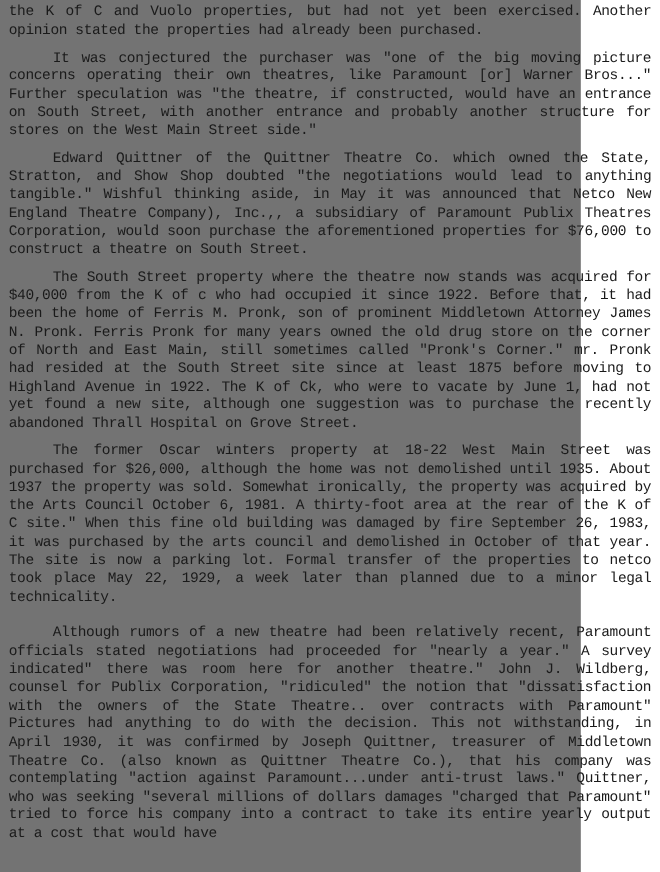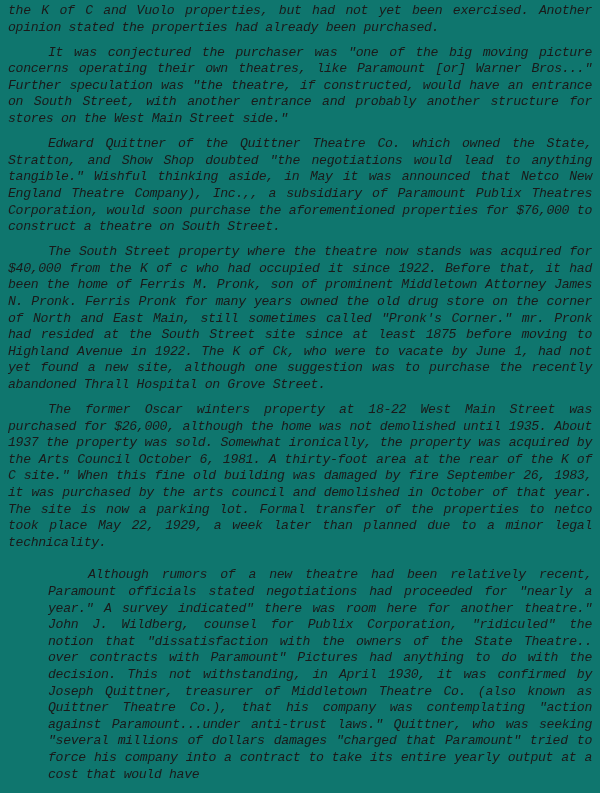--- a/index.html
+++ b/index.html
@@ -10,24 +10,23 @@
     body {
       width: 600px;
       height: 793px;
       overflow: hidden;
       position: relative;
     }
     .page {
       position: absolute;
       left: 0;
       top: 0;
-      width: 600px;
+      width: 528px;
       height: 793px;
-      background: #0f766e;
-      font-style: italic;
+      background: #737373;
     }
     .content {
       position: absolute;
       left: 8px;
       top: 3px;
       width: 584px;
       font-family: "Liberation Mono", "DejaVu Sans Mono", monospace;
       font-size: 13.2px;
       line-height: 16.6px;
       color: #1a1a1a;
@@ -36,21 +35,20 @@
     .para {
       margin: 0 0 8.5px 0;
       text-align: justify;
       text-align-last: left;
     }
     .para.indent {
       text-indent: 40px;
     }
     .para.gap-large {
       margin-top: 16px;
-      margin-left: 40px;
     }
   </style>
 </head>
 <body>
 
 <div class="page">
   <div class="content">
     <p class="para">the K of C and Vuolo properties, but had not yet been exercised. Another opinion stated the properties had already been purchased.</p>
     <p class="para indent">It was conjectured the purchaser was "one of the big moving picture concerns operating their own theatres, like Paramount [or] Warner Bros..." Further speculation was "the theatre, if constructed, would have an entrance on South Street, with another entrance and probably another structure for stores on the West Main Street side."</p>
     <p class="para indent">Edward Quittner of the Quittner Theatre Co. which owned the State, Stratton, and Show Shop doubted "the negotiations would lead to anything tangible." Wishful thinking aside, in May it was announced that Netco New England Theatre Company), Inc.,, a subsidiary of Paramount Publix Theatres Corporation, would soon purchase the aforementioned properties for $76,000 to construct a theatre on South Street.</p>

